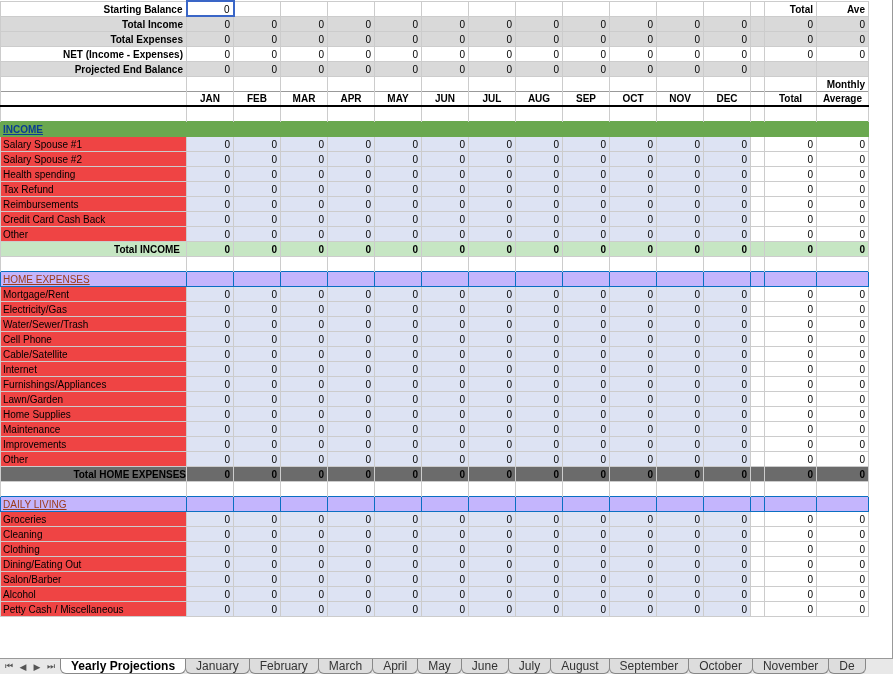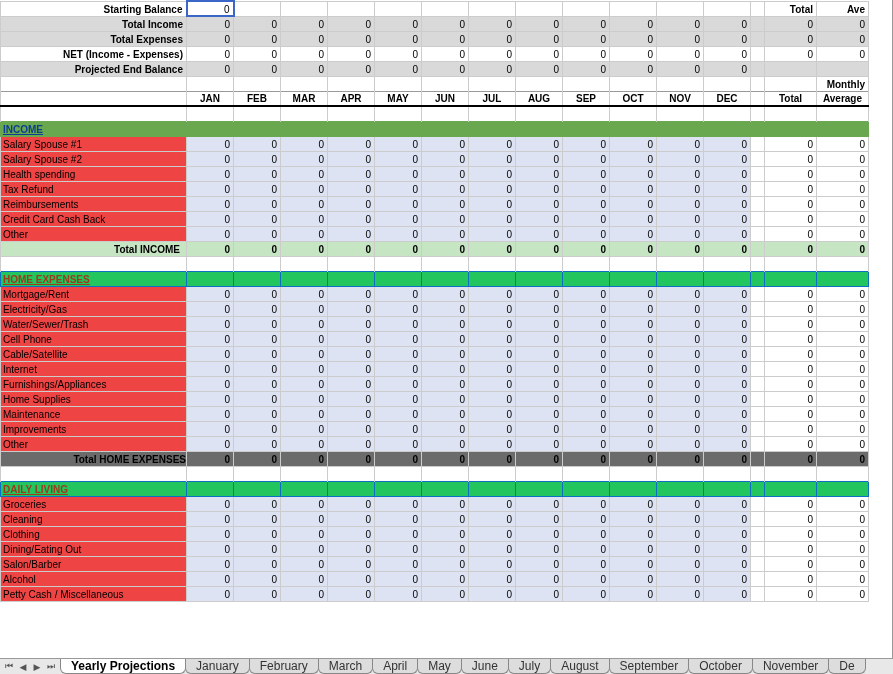--- a/index.html
+++ b/index.html
@@ -43,21 +43,21 @@
 
   .hdr-gray td { background: #d9d9d9; }
   .hdr-row  td { font-weight: bold; text-align: center; border-bottom: 2px solid #000; border-top:1px solid #999;}
   .hdr-row td:first-child { text-align:left; }
   .hdr-pre td { border-bottom: none; }
   
   .sel-cell { border: 2px solid #3a66c7 !important; background:#fff; }
 
   .section-green td { background: #6aa84f; color:#1c4587; font-weight:bold; border-color:#6aa84f;}
   .section-green td:first-child { color:#0b3d91; text-decoration: underline; padding-left:2px;}
-  .section-blue  td { background: #22c55e; color:#9b3b1a; font-weight:bold; border-color:#0b6fc2;}
+  .section-blue  td { background: #c4b5fd; color:#9b3b1a; font-weight:normal; border-color:#0b6fc2;}
   .section-blue  td:first-child { text-decoration: underline; padding-left:2px;}
 
   .data td.month { background:#dde3f3; text-align:right; }
   .data td.label { background:#ef4444; padding-left:2px; }
   .data td.gap   { background:#fff; border-left:1px solid #ccc; border-right:1px solid #ccc;}
   .data td.tot   { background:#fff; text-align:right; }
   .data td.avg   { background:#fff; text-align:right; }
 
   .total-green td { background:#c6e6c3; font-weight:bold; text-align:right;}
   .total-green td:first-child { text-align:right; padding-right:6px;}
@@ -592,20 +592,38 @@
           <td class="month">0</td>
           <td class="month">0</td>
           <td class="month">0</td>
           <td class="month">0</td>
           <td class="month">0</td>
           <td class="gap"></td>
           <td class="tot">0</td>
           <td class="avg">0</td>
         </tr>
         <tr class="data">
+          <td class="label">Lawn/Garden</td>
+          <td class="month">0</td>
+          <td class="month">0</td>
+          <td class="month">0</td>
+          <td class="month">0</td>
+          <td class="month">0</td>
+          <td class="month">0</td>
+          <td class="month">0</td>
+          <td class="month">0</td>
+          <td class="month">0</td>
+          <td class="month">0</td>
+          <td class="month">0</td>
+          <td class="month">0</td>
+          <td class="gap"></td>
+          <td class="tot">0</td>
+          <td class="avg">0</td>
+        </tr>
+        <tr class="data">
           <td class="label">Home Supplies</td>
           <td class="month">0</td>
           <td class="month">0</td>
           <td class="month">0</td>
           <td class="month">0</td>
           <td class="month">0</td>
           <td class="month">0</td>
           <td class="month">0</td>
           <td class="month">0</td>
           <td class="month">0</td>

